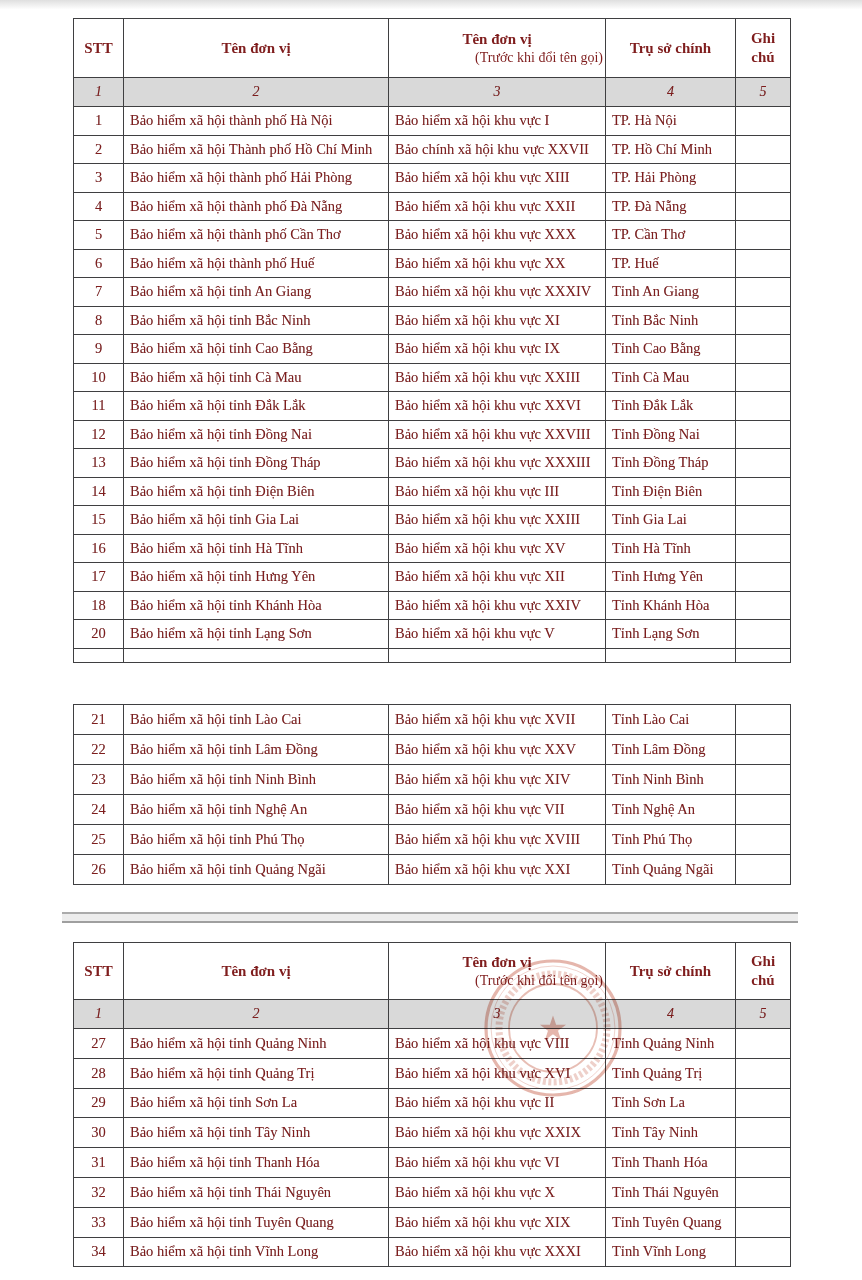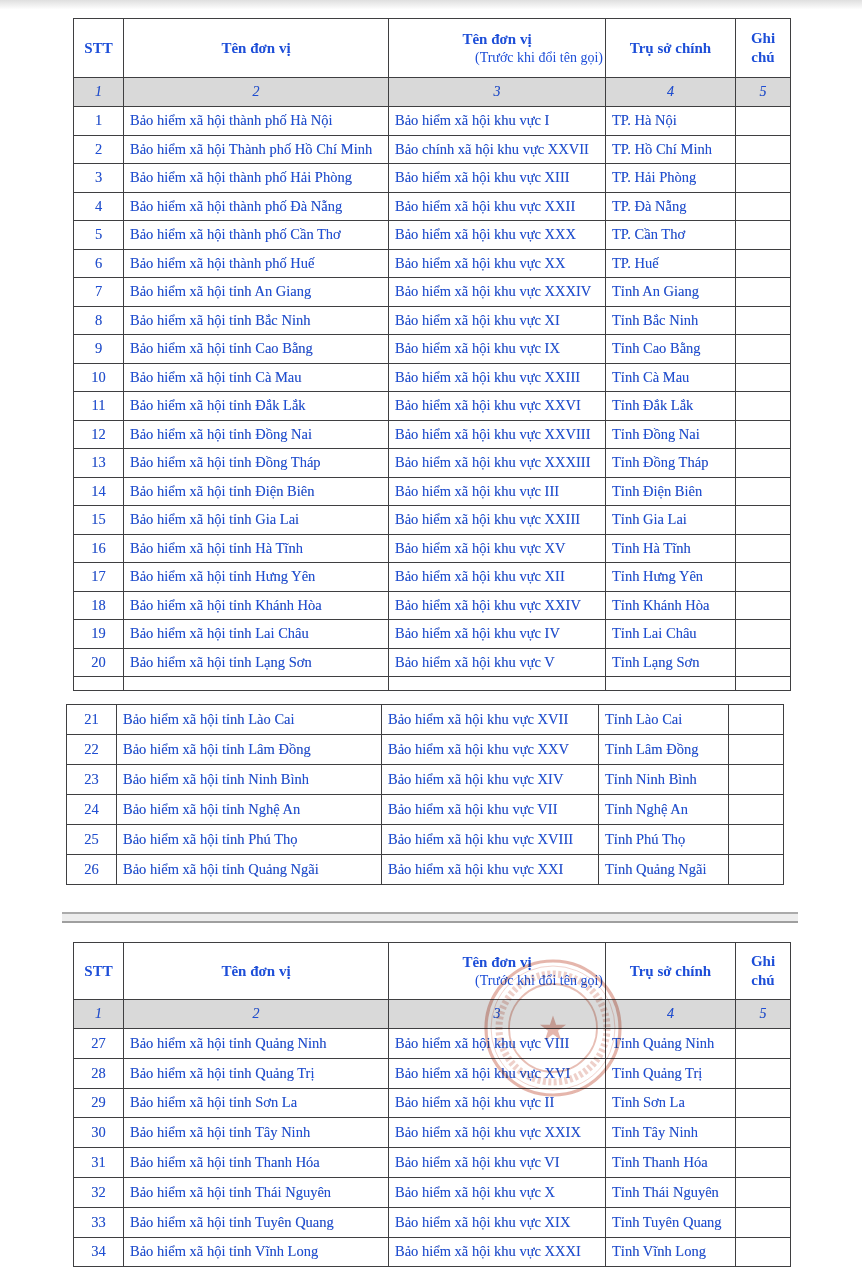--- a/index.html
+++ b/index.html
@@ -2,21 +2,21 @@
 <html><head>
 <meta charset="utf-8">
 <style>
   html,body{margin:0;padding:0;}
   .page{
     position:relative;
     width:862px;height:1280px;
     background:#ffffff;
     overflow:hidden;
     font-family:"Liberation Serif","DejaVu Serif",serif;
-    color:#1d4ed8;
+    color:#7f1d1d;
   }
   .top-edge{
     position:absolute;top:0;left:0;width:862px;height:9px;
     background:linear-gradient(#dfdfdf,#fdfdfd);
   }
   table.doc{
     position:absolute;
     border-collapse:collapse;
     table-layout:fixed;
     width:717px;
@@ -225,46 +225,39 @@
           <td class="c-note"></td>
         </tr>
         <tr>
           <td class="c-stt">18</td>
           <td class="c-unit">Bảo hiểm xã hội tỉnh Khánh Hòa</td>
           <td class="c-former">Bảo hiểm xã hội khu vực XXIV</td>
           <td class="c-hq">Tỉnh Khánh Hòa</td>
           <td class="c-note"></td>
         </tr>
         <tr>
-          <td class="c-stt">19</td>
-          <td class="c-unit">Bảo hiểm xã hội tỉnh Lai Châu</td>
-          <td class="c-former">Bảo hiểm xã hội khu vực IV</td>
-          <td class="c-hq">Tỉnh Lai Châu</td>
-          <td class="c-note"></td>
-        </tr>
-        <tr>
           <td class="c-stt">20</td>
           <td class="c-unit">Bảo hiểm xã hội tỉnh Lạng Sơn</td>
           <td class="c-former">Bảo hiểm xã hội khu vực V</td>
           <td class="c-hq">Tỉnh Lạng Sơn</td>
           <td class="c-note"></td>
         </tr>
       </tbody>
     <tbody>
       <tr class="stub">
           <td></td>
           <td></td>
           <td></td>
           <td></td>
           <td></td>
         </tr>
     </tbody>
   </table>
 
-  <table class="doc tableB" style="left:66px;top:704px;">
+  <table class="doc tableB" style="left:73px;top:704px;">
     <colgroup>
       <col style="width:50px">
         <col style="width:265px">
         <col style="width:217px">
         <col style="width:130px">
         <col style="width:55px">
     </colgroup>
     <tbody class="data">
         <tr>
           <td class="c-stt">21</td>

